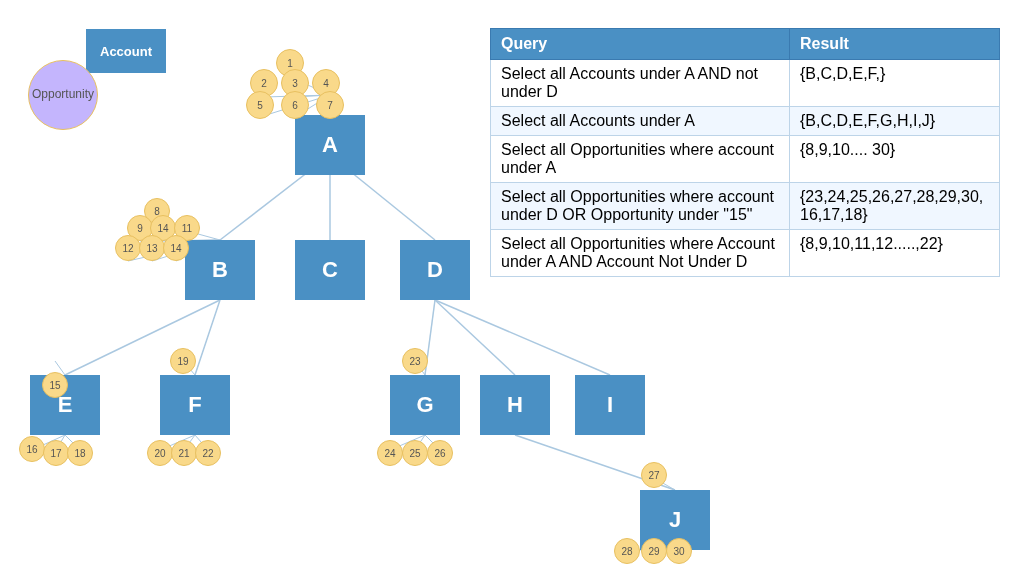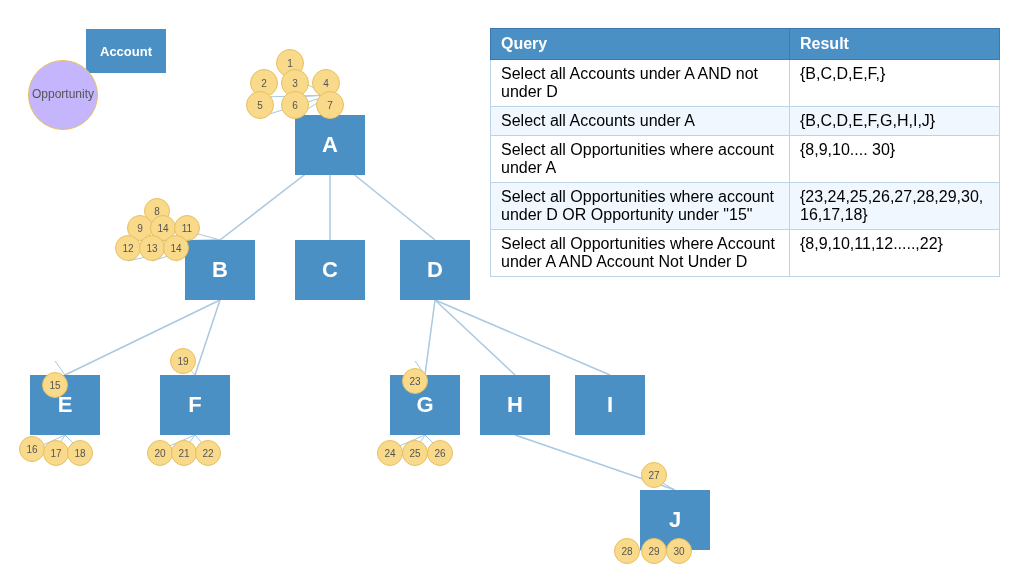--- a/index.html
+++ b/index.html
@@ -193,21 +193,21 @@
   <div class="opp-circle" style="left:42px;top:357px;width:26px;height:26px;margin-top:15px;">15</div>
   <div class="opp-circle" style="left:19px;top:436px;width:26px;height:26px;">16</div>
   <div class="opp-circle" style="left:43px;top:440px;width:26px;height:26px;">17</div>
   <div class="opp-circle" style="left:67px;top:440px;width:26px;height:26px;">18</div>
 
   <div class="opp-circle" style="left:170px;top:348px;width:26px;height:26px;">19</div>
   <div class="opp-circle" style="left:147px;top:440px;width:26px;height:26px;">20</div>
   <div class="opp-circle" style="left:171px;top:440px;width:26px;height:26px;">21</div>
   <div class="opp-circle" style="left:195px;top:440px;width:26px;height:26px;text-align:right;">22</div>
 
-  <div class="opp-circle" style="left:402px;top:348px;width:26px;height:26px;margin-top:20px;">23</div>
+  <div class="opp-circle" style="left:402px;top:348px;width:26px;height:26px;">23</div>
   <div class="opp-circle" style="left:377px;top:440px;width:26px;height:26px;">24</div>
   <div class="opp-circle" style="left:402px;top:440px;width:26px;height:26px;">25</div>
   <div class="opp-circle" style="left:427px;top:440px;width:26px;height:26px;">26</div>
 
   <div class="opp-circle" style="left:641px;top:462px;width:26px;height:26px;">27</div>
   <div class="opp-circle" style="left:614px;top:538px;width:26px;height:26px;">28</div>
   <div class="opp-circle" style="left:641px;top:538px;width:26px;height:26px;">29</div>
   <div class="opp-circle" style="left:666px;top:538px;width:26px;height:26px;">30</div>
 
   <table class="query-table">

